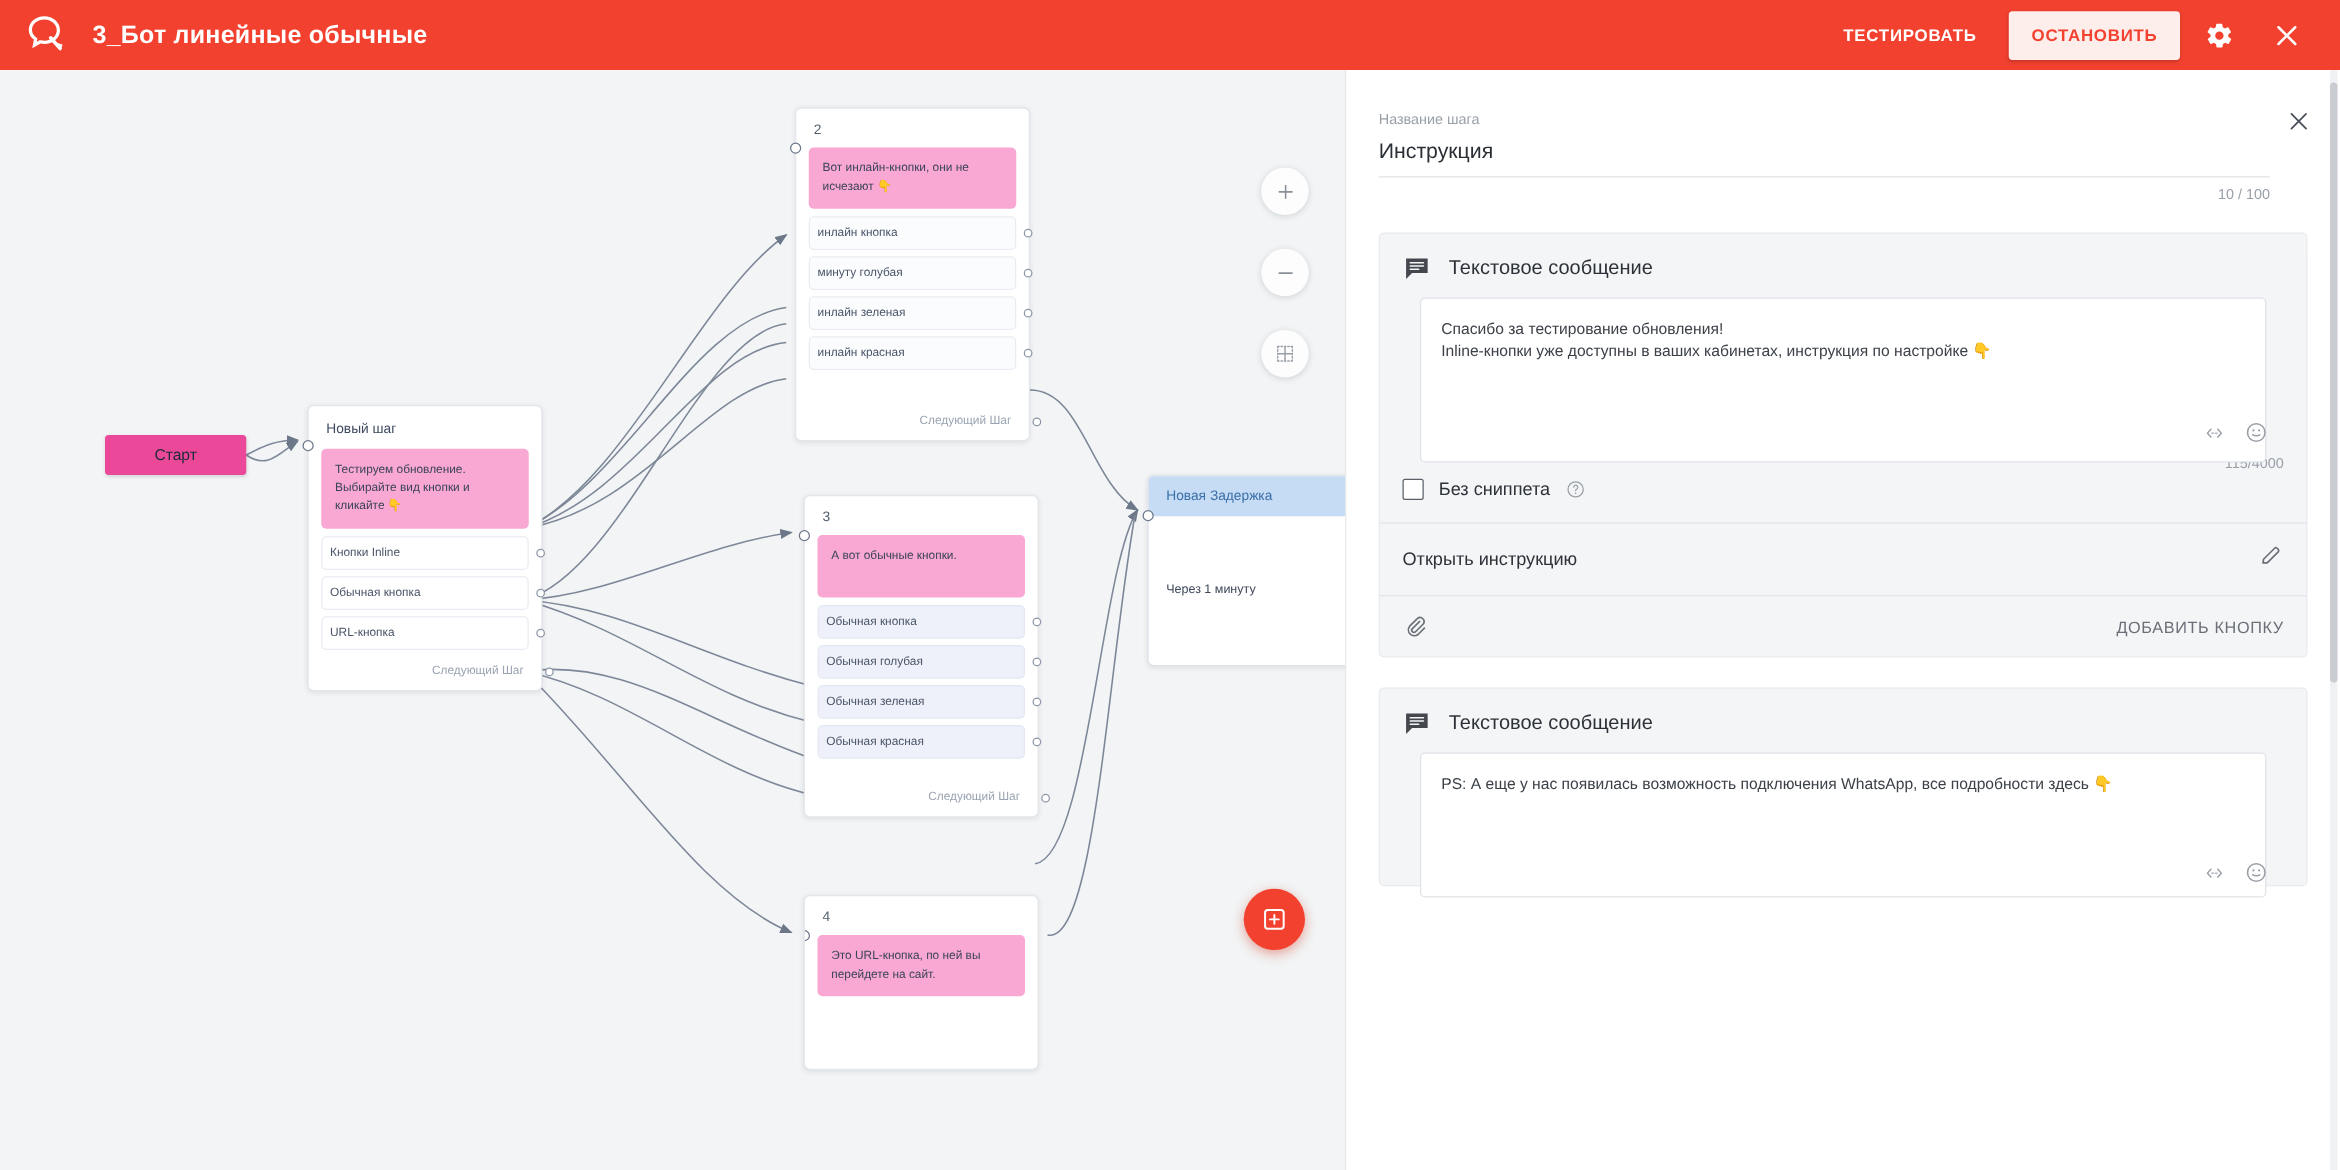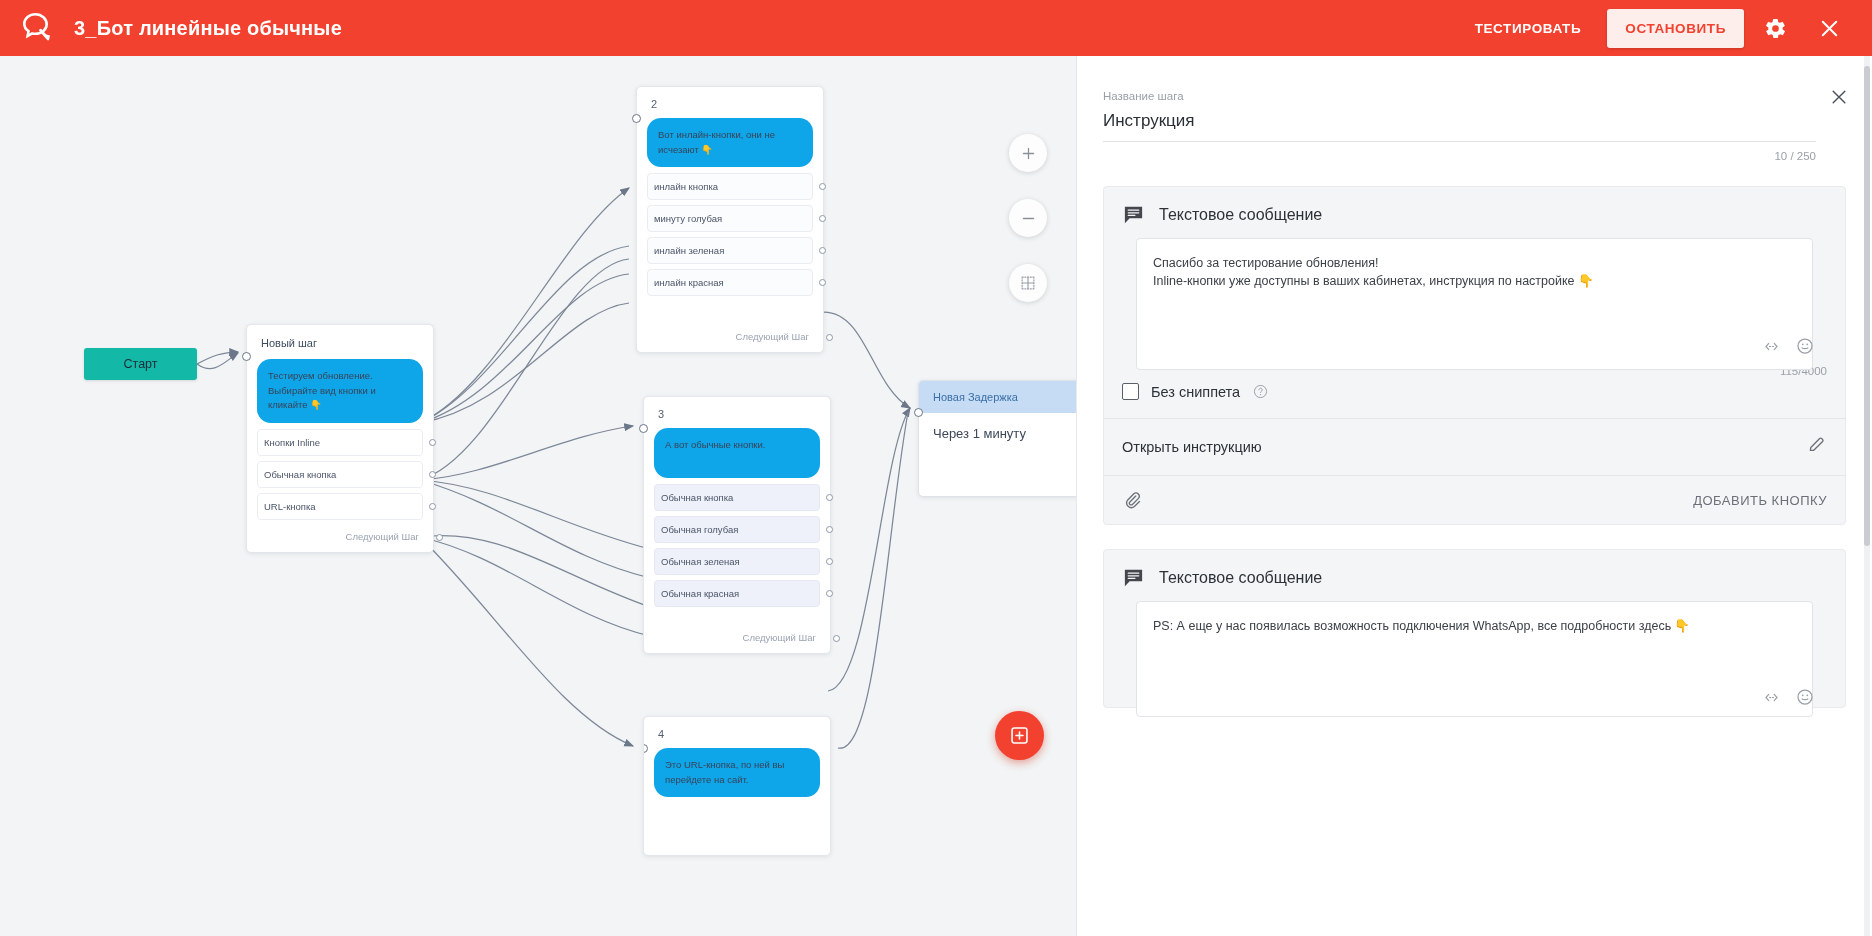--- a/index.html
+++ b/index.html
@@ -53,21 +53,21 @@
   
   .node {
     position: absolute; background: #ffffff; border: 1px solid #e3e6ea;
     border-radius: 5px; box-shadow: 0 1px 4px rgba(50,60,80,.10);
   }
   .node-title {
     font-size: 11px; color: #3f4a60; padding: 12px 14px 6px 14px; font-weight: normal;
   }
   .node-num { font-size: 11px; color: #55606f; padding: 11px 14px 4px 14px; }
   .bubble {
-    background: #0ea5e9; margin: 4px 10px 6px 10px; border-radius: 14px;
+    background: #f9a8d4; margin: 4px 10px 6px 10px; border-radius: 4px;
     padding: 10px 11px; font-size: 9.5px; color: #3a4357; line-height: 1.55;
   }
   .bubble.just { text-align: justify; }
   .btnrow {
     position: relative; margin: 5px 10px; background: #ffffff;
     border: 1px solid #e9ecf2; border-radius: 4px;
     font-size: 9.5px; color: #4a5468; text-align: left; padding: 7px 6px;
   }
   .btnrow.inline { background: #fbfcfe; }
   .btnrow.plain { background: #eef1f9; border-color: #e4e8f1; }
@@ -80,36 +80,36 @@
     padding: 6px 14px 10px 10px;
   }
   .inport {
     position: absolute; width: 9px; height: 9px; border-radius: 50%;
     background: #ffffff; border: 1.4px solid #6b7688;
   }
 
   
   .node-start {
     position: absolute; left: 84px; top: 292px; width: 113px; height: 32px;
-    background: #14b8a6; border-radius: 3px; display: flex; align-items: center;
+    background: #ec4899; border-radius: 3px; display: flex; align-items: center;
     justify-content: center; color: #1c2b3a; font-size: 12.5px;
     box-shadow: 0 1px 3px rgba(0,0,0,.13);
   }
 
   
   .node-delay {
     position: absolute; left: 918px; top: 324px; width: 230px;
     background: #ffffff; border: 1px solid #dfe3e9; border-radius: 5px;
     box-shadow: 0 1px 4px rgba(50,60,80,.10);
   }
   .delay-head {
     background: #c6dcf5; color: #3a6fa8; font-size: 11px;
     padding: 10px 14px; border-radius: 4px 4px 0 0;
   }
-  .delay-body { font-size: 13px; color: #3d4758; padding: 13px 14px 4px 14px; }
+  .delay-body { font-size: 10px; color: #3d4758; padding: 13px 14px 4px 14px; margin-top: 40px; }
 
   
   .zctl {
     position: absolute; width: 38px; height: 38px; border-radius: 50%;
     background: #fdfdfd; box-shadow: 0 1px 5px rgba(50,60,80,.18);
     display: flex; align-items: center; justify-content: center; cursor: pointer;
   }
   .zctl svg { display: block; }
   .fab {
     position: absolute; left: 995px; top: 655px; width: 49px; height: 49px;
@@ -371,21 +371,21 @@
 
   <div class="panel">
     <div class="pscroll-track"></div>
     <div class="pscroll"></div>
 
     <div class="panel-inner">
 
       <div class="panel-head">
         <div class="lbl-step">Название шага</div>
         <div class="step-name">Инструкция</div>
-        <div class="counter-top">10 / 250</div>
+        <div class="counter-top">10 / 100</div>
         <div class="panel-close">
           <svg width="20" height="20" viewBox="0 0 24 24">
             <path stroke="#4a5059" stroke-width="1.7" stroke-linecap="round" d="M5 5l14 14M19 5L5 19"></path>
           </svg>
         </div>
       </div>
 
       <div class="card">
         <div class="card-head">
           <svg width="23" height="23" viewBox="0 0 24 24">

